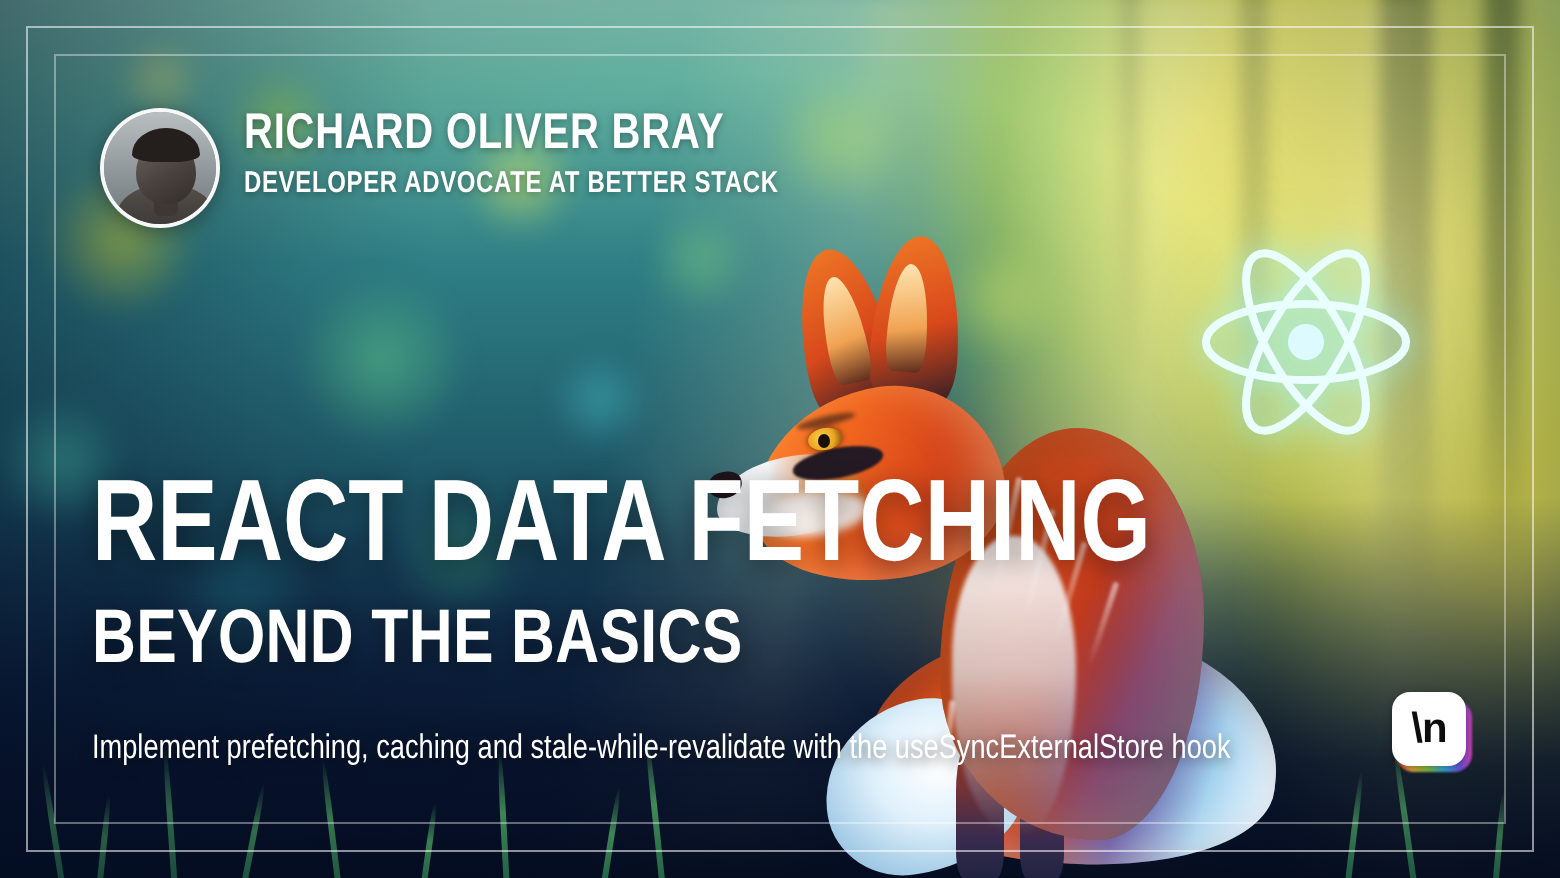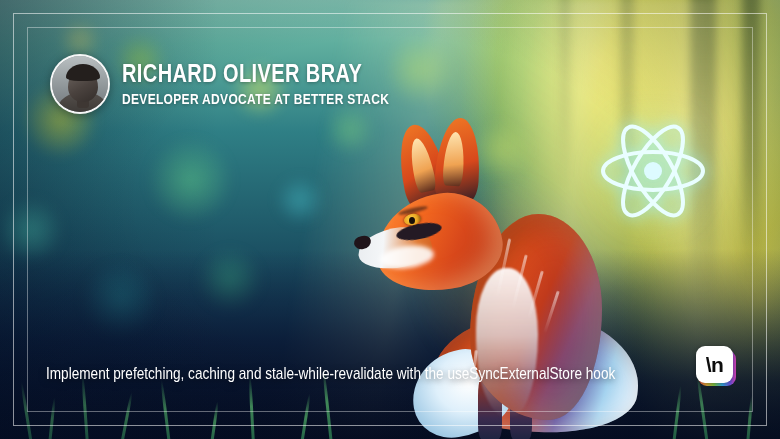--- a/index.html
+++ b/index.html
@@ -143,21 +143,21 @@
   .fox-ear-in-r { left:92px; top:14px; transform:rotate(4deg); }
   
   .fur { position:absolute; background:linear-gradient(180deg, rgba(255,255,255,.55), rgba(255,255,255,0)); border-radius:2px; filter:blur(.7px); }
 
   
   .frame { position:absolute; border:1px solid rgba(255,255,255,.55); pointer-events:none; }
   .frame-outer { left:13px; top:13px; right:13px; bottom:13px; }
   .frame-inner { left:27px; top:27px; right:27px; bottom:27px; border-color:rgba(255,255,255,.38); }
 
   
-  #author { position:absolute; left:50px; top:54px; display:flex; align-items:center; gap:12px; }
+  #author { position:absolute; left:50px; top:54px; display:flex; gap:12px; }
   .avatar {
     width:60px; height:60px; border-radius:50%;
     border:2px solid rgba(255,255,255,.92);
     overflow:hidden; position:relative;
     background:#8d9496;
     box-shadow:0 2px 10px rgba(0,0,0,.35);
   }
   .av-bg   { position:absolute; inset:0; background:linear-gradient(180deg,#b9bfc1 0%, #8f9699 55%, #6e7579 100%); }
   .av-face { position:absolute; left:16px; top:12px; width:30px; height:34px; background:linear-gradient(150deg,#6f6762 0%,#4a423e 55%,#332d2a 100%); border-radius:50% 50% 46% 46% / 56% 56% 44% 44%; }
   .av-hair { position:absolute; left:14px; top:8px; width:34px; height:17px; background:#241f1d; border-radius:50% 50% 38% 38% / 78% 78% 22% 22%; }
@@ -303,20 +303,24 @@
       <div class="av-neck"></div>
       <div class="av-face"></div>
       <div class="av-hair"></div>
     </div>
     <div class="au-text">
       <div class="au-name">RICHARD OLIVER BRAY</div>
       <div class="au-role">DEVELOPER ADVOCATE AT BETTER STACK</div>
     </div>
   </div>
 
+  <div id="headline">
+    <div class="title-main">REACT DATA FETCHING</div>
+    <div class="title-sub">BEYOND THE BASICS</div>
+  </div>
   <div id="deck">Implement prefetching, caching and stale-while-revalidate with the useSyncExternalStore hook</div>
 
   <div id="react-logo">
     <svg width="112" height="112" viewBox="0 0 112 112" fill="none" aria-hidden="true">
       <g stroke="#e9feff" stroke-width="4" fill="none">
         <ellipse cx="56" cy="56" rx="50" ry="19"></ellipse>
         <ellipse cx="56" cy="56" rx="50" ry="19" transform="rotate(60 56 56)"></ellipse>
         <ellipse cx="56" cy="56" rx="50" ry="19" transform="rotate(120 56 56)"></ellipse>
       </g>
       <circle cx="56" cy="56" r="9" fill="#ddfbff"></circle>

